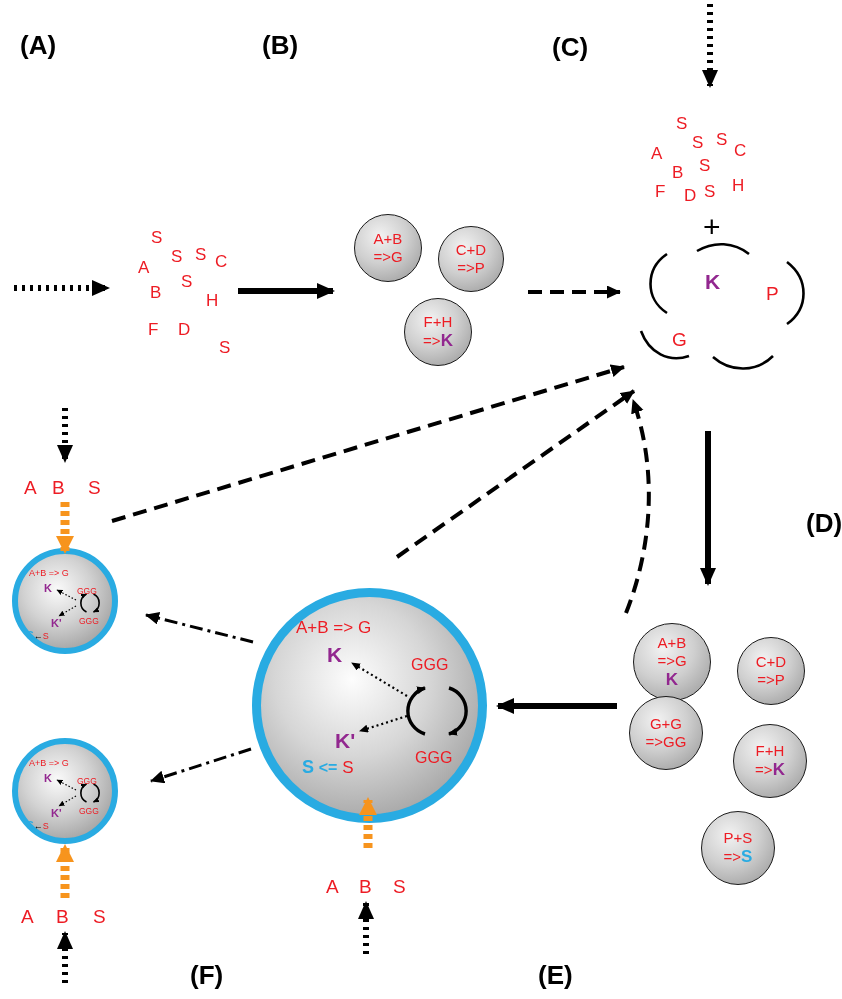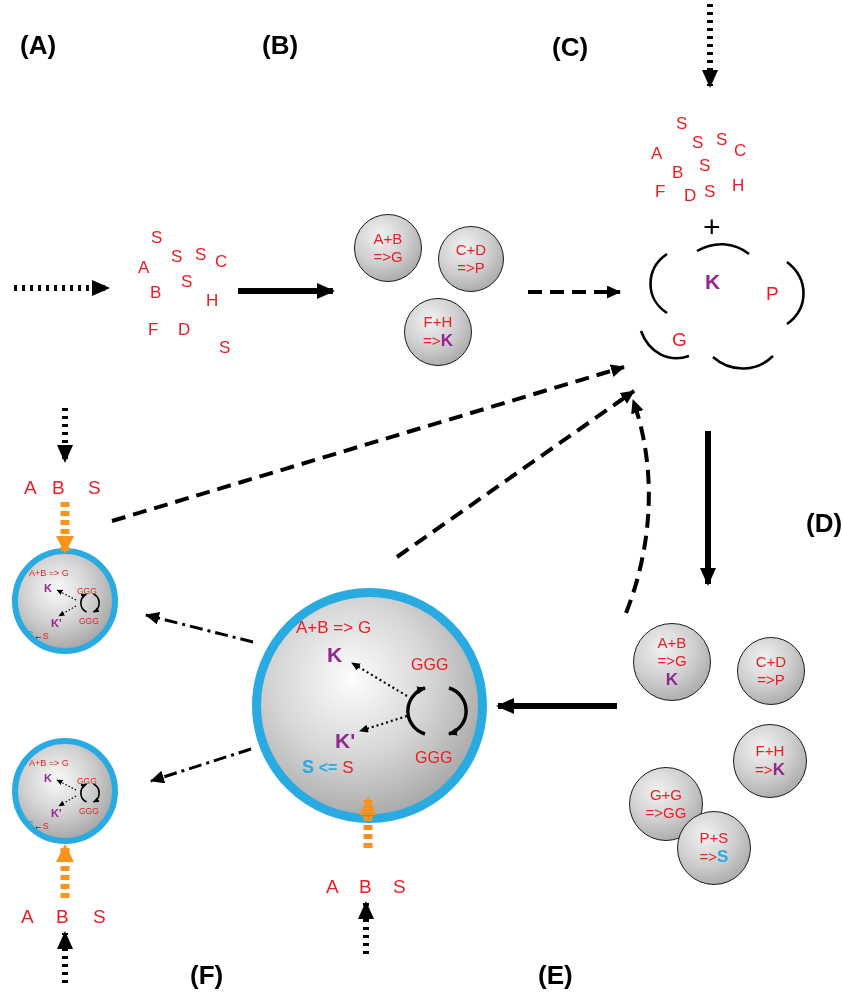--- a/index.html
+++ b/index.html
@@ -161,29 +161,29 @@
 
   <div class="gcirc" style="left:633px;top:623px;width:78px;height:78px">
     <div class="txt"><span>A+B</span><br>
       <span>=&gt;G</span><br>
       <span class="purple cat">K</span></div>
   </div>
   <div class="gcirc" style="left:737px;top:637px;width:68px;height:68px">
     <div class="txt"><span>C+D</span><br>
       <span>=&gt;P</span></div>
   </div>
-  <div class="gcirc" style="left:629px;top:767px;width:74px;height:74px">
+  <div class="gcirc" style="left:629px;top:696px;width:74px;height:74px">
     <div class="txt"><span>G+G</span><br>
       <span>=&gt;GG</span></div>
   </div>
   <div class="gcirc" style="left:733px;top:724px;width:74px;height:74px">
     <div class="txt"><span>F+H</span><br>
       <span>=&gt;</span><span class="purple cat">K</span></div>
   </div>
-  <div class="gcirc" style="left:677px;top:811px;width:74px;height:74px">
+  <div class="gcirc" style="left:701px;top:811px;width:74px;height:74px">
     <div class="txt"><span>P+S</span><br>
       <span>=&gt;</span><span class="cyan cat">S</span></div>
   </div>
 
   <div class="bigcell"></div>
   <div class="smallcell" style="left:12px;top:548px"></div>
   <div class="smallcell" style="left:12px;top:738px"></div>
 
   <svg class="layer" width="842" height="999" viewBox="0 0 842 999">
 

